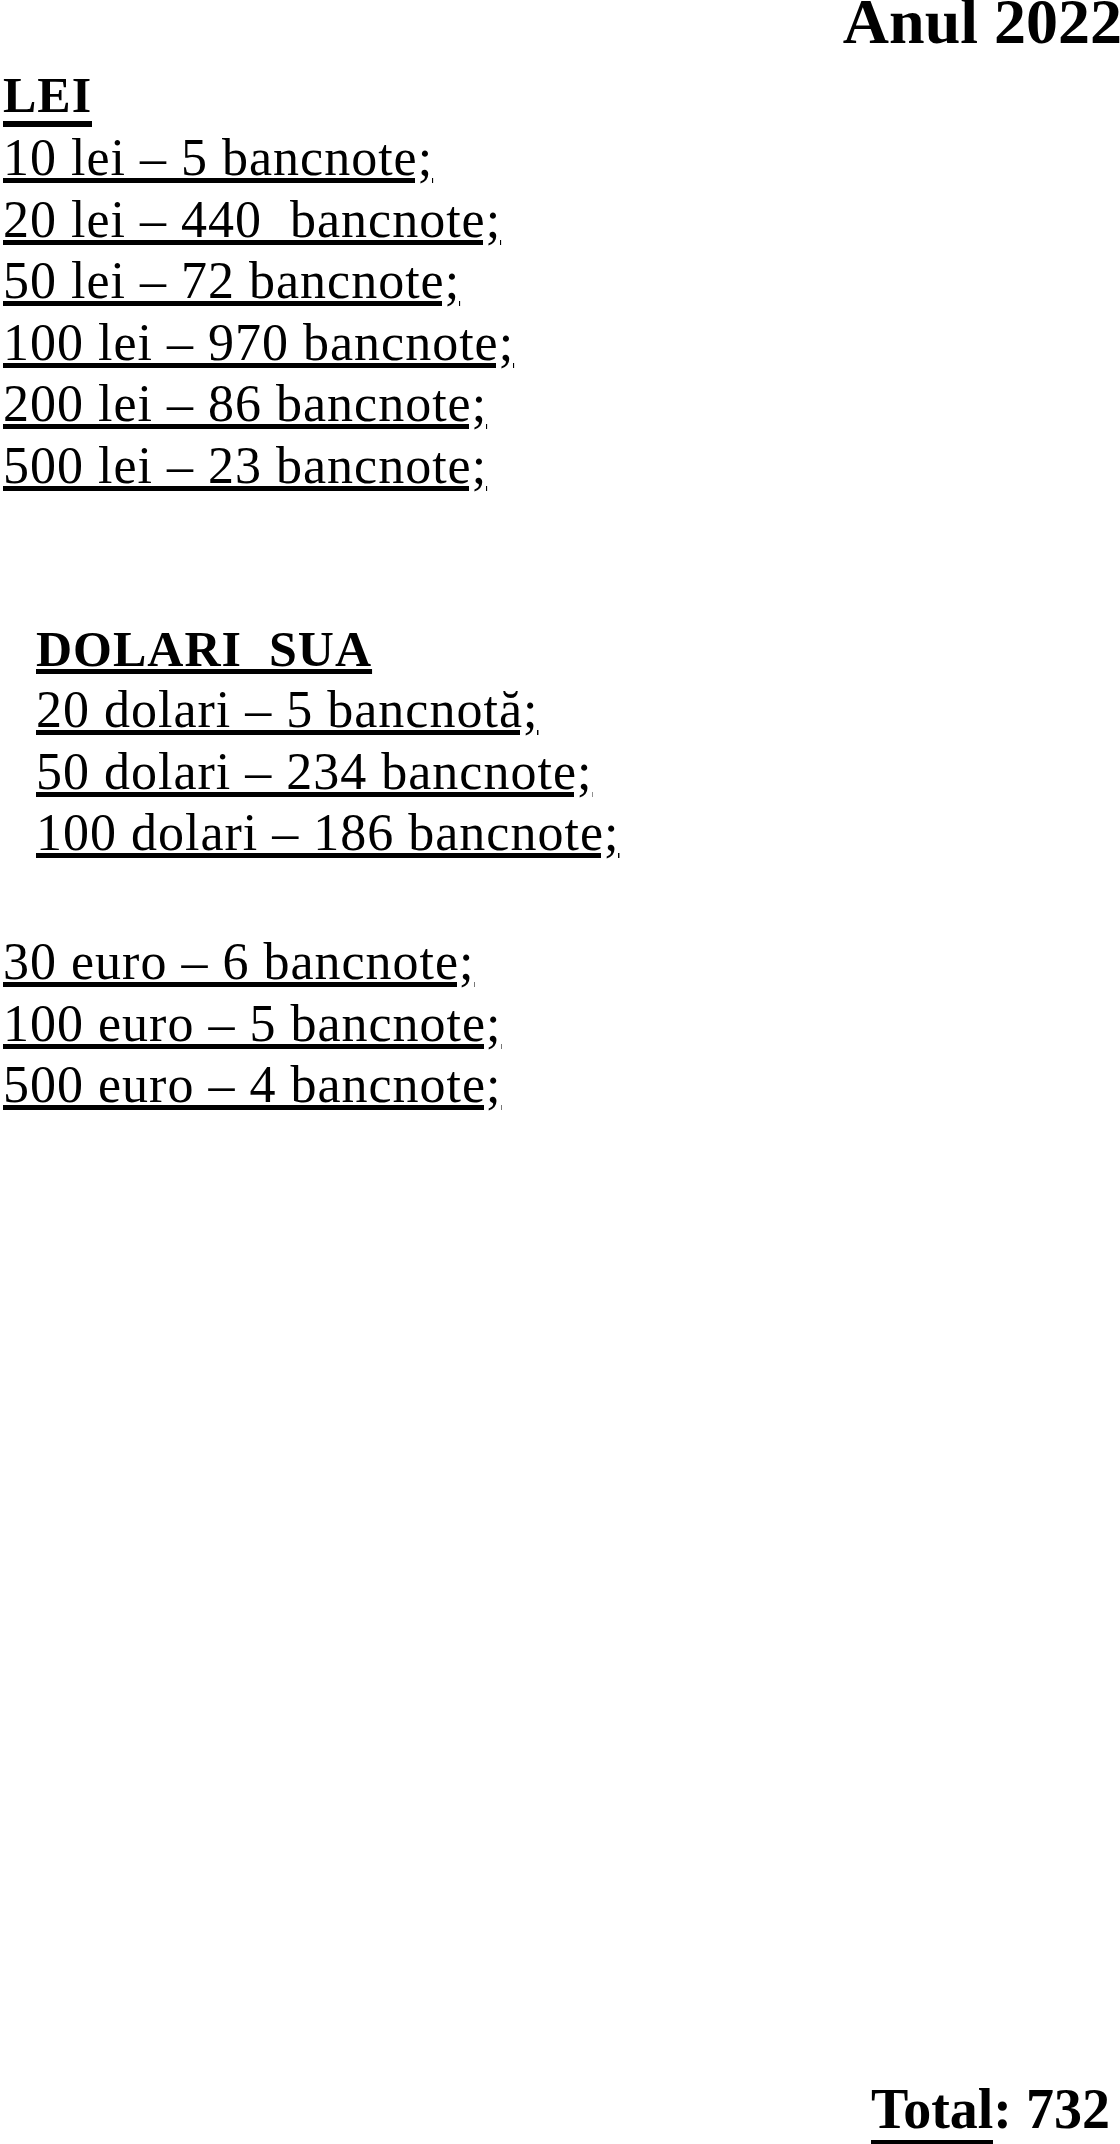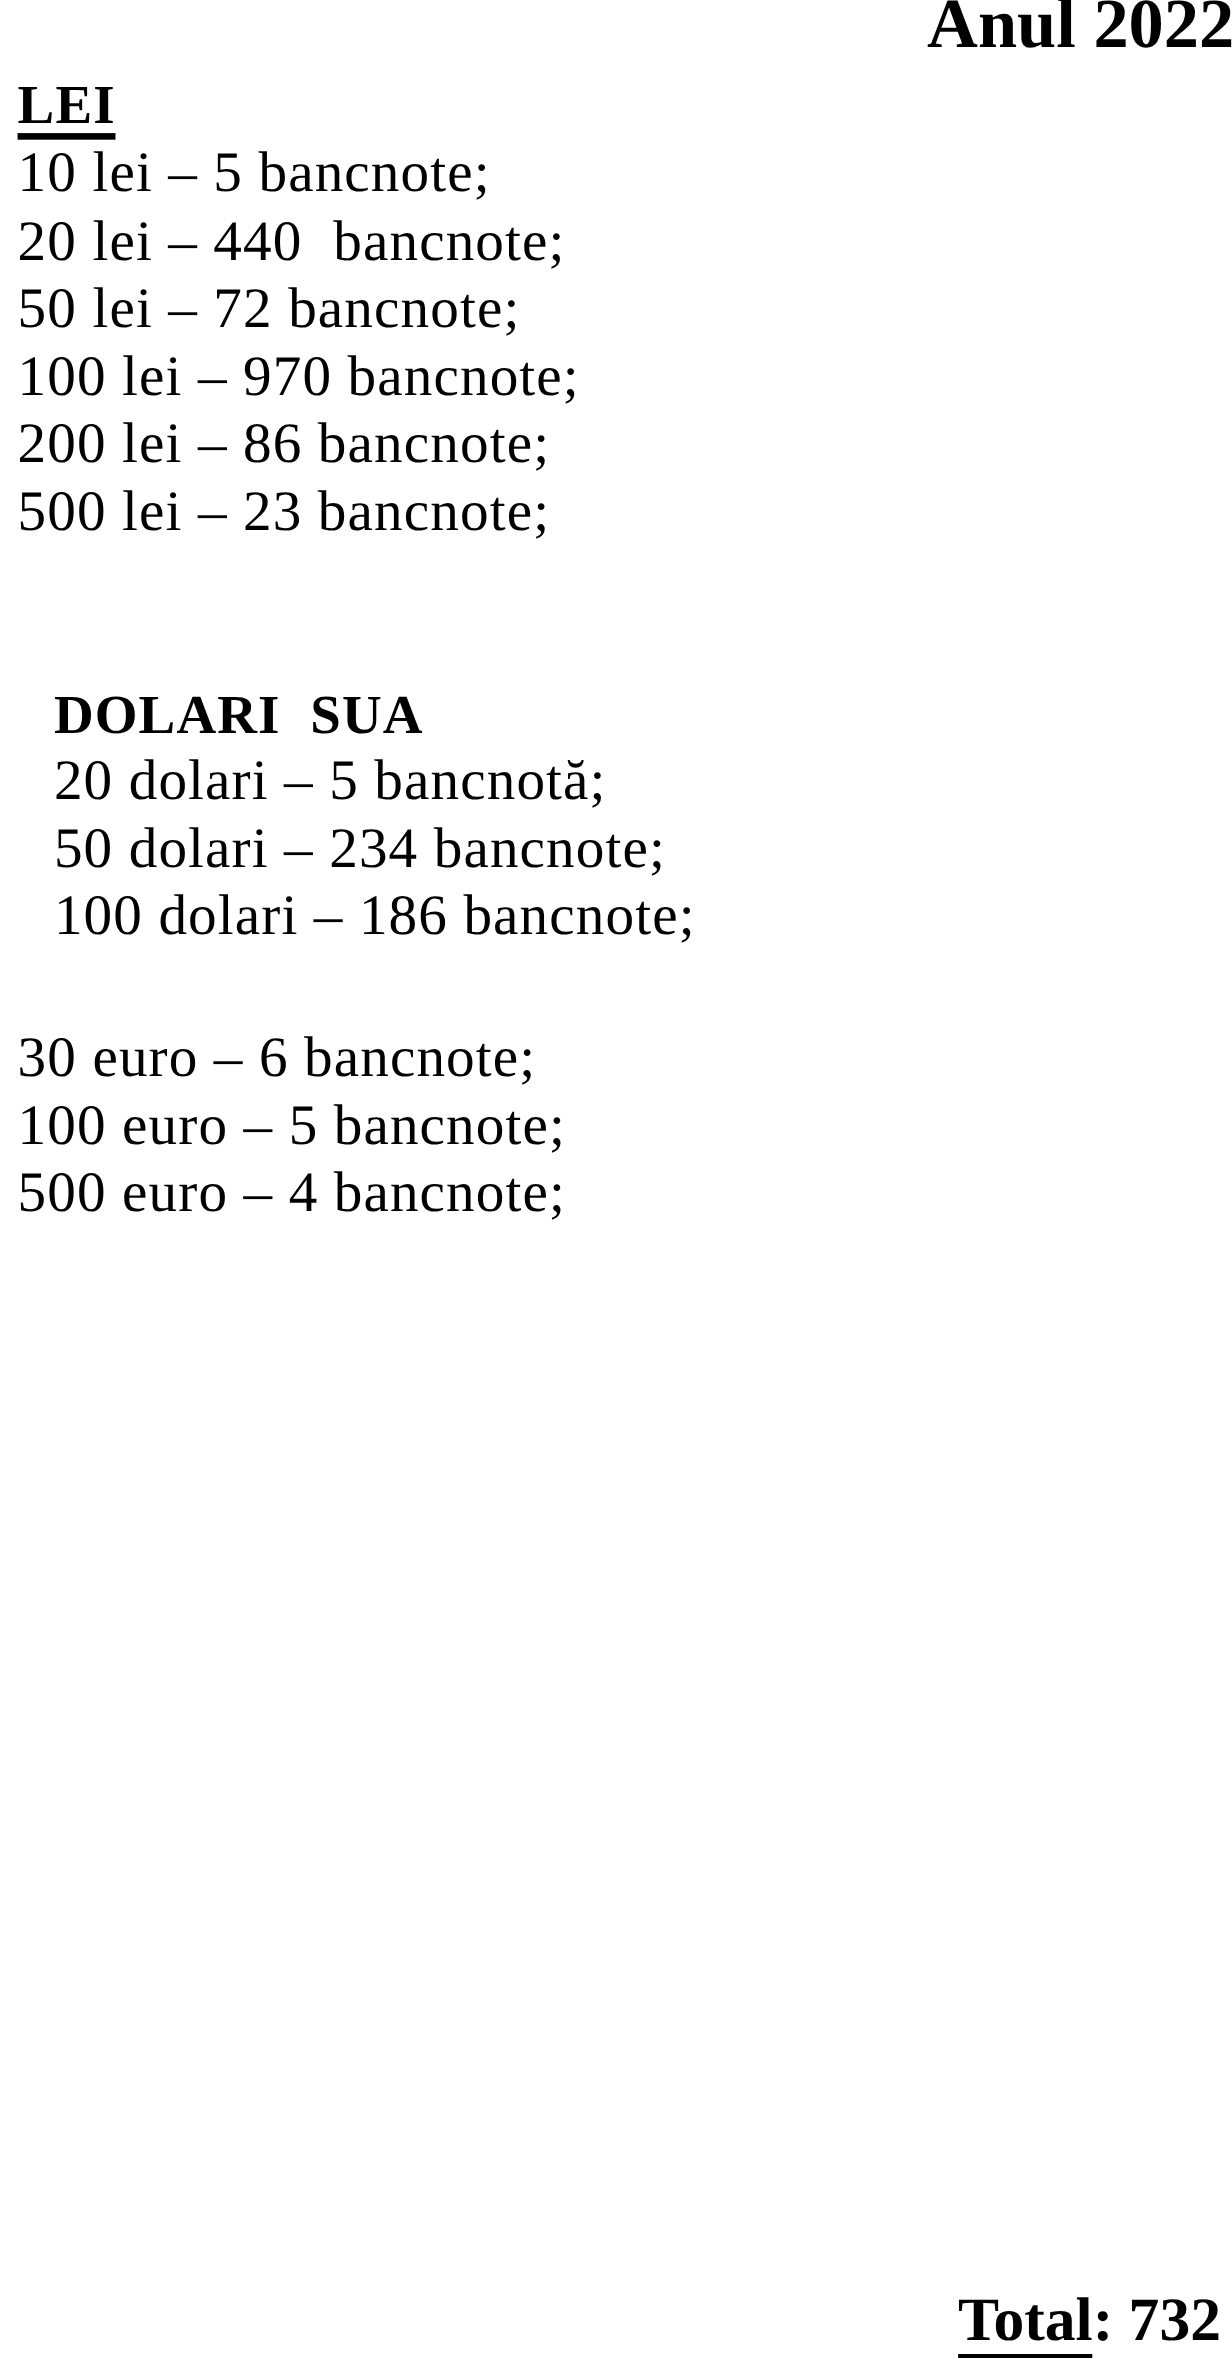--- a/index.html
+++ b/index.html
@@ -20,21 +20,22 @@
     position: absolute;
     top: -10px;
     right: -2px;
     font-size: 64px;
     font-weight: bold;
     line-height: 1;
     white-space: pre-wrap;
   }
   .section {
     position: absolute;
-    left: 16px;
+    left: 3px;
+    text-decoration: underline;
   }
   .sec-lei    { top: 70px; }
   .sec-dolari { top: 624px; margin-left: 33px; }
   .sec-euro   { top: 931px; }
   .heading {
     margin: 0;
     font-size: 50px;
     font-weight: bold;
     line-height: 50px;
     letter-spacing: 1px;

